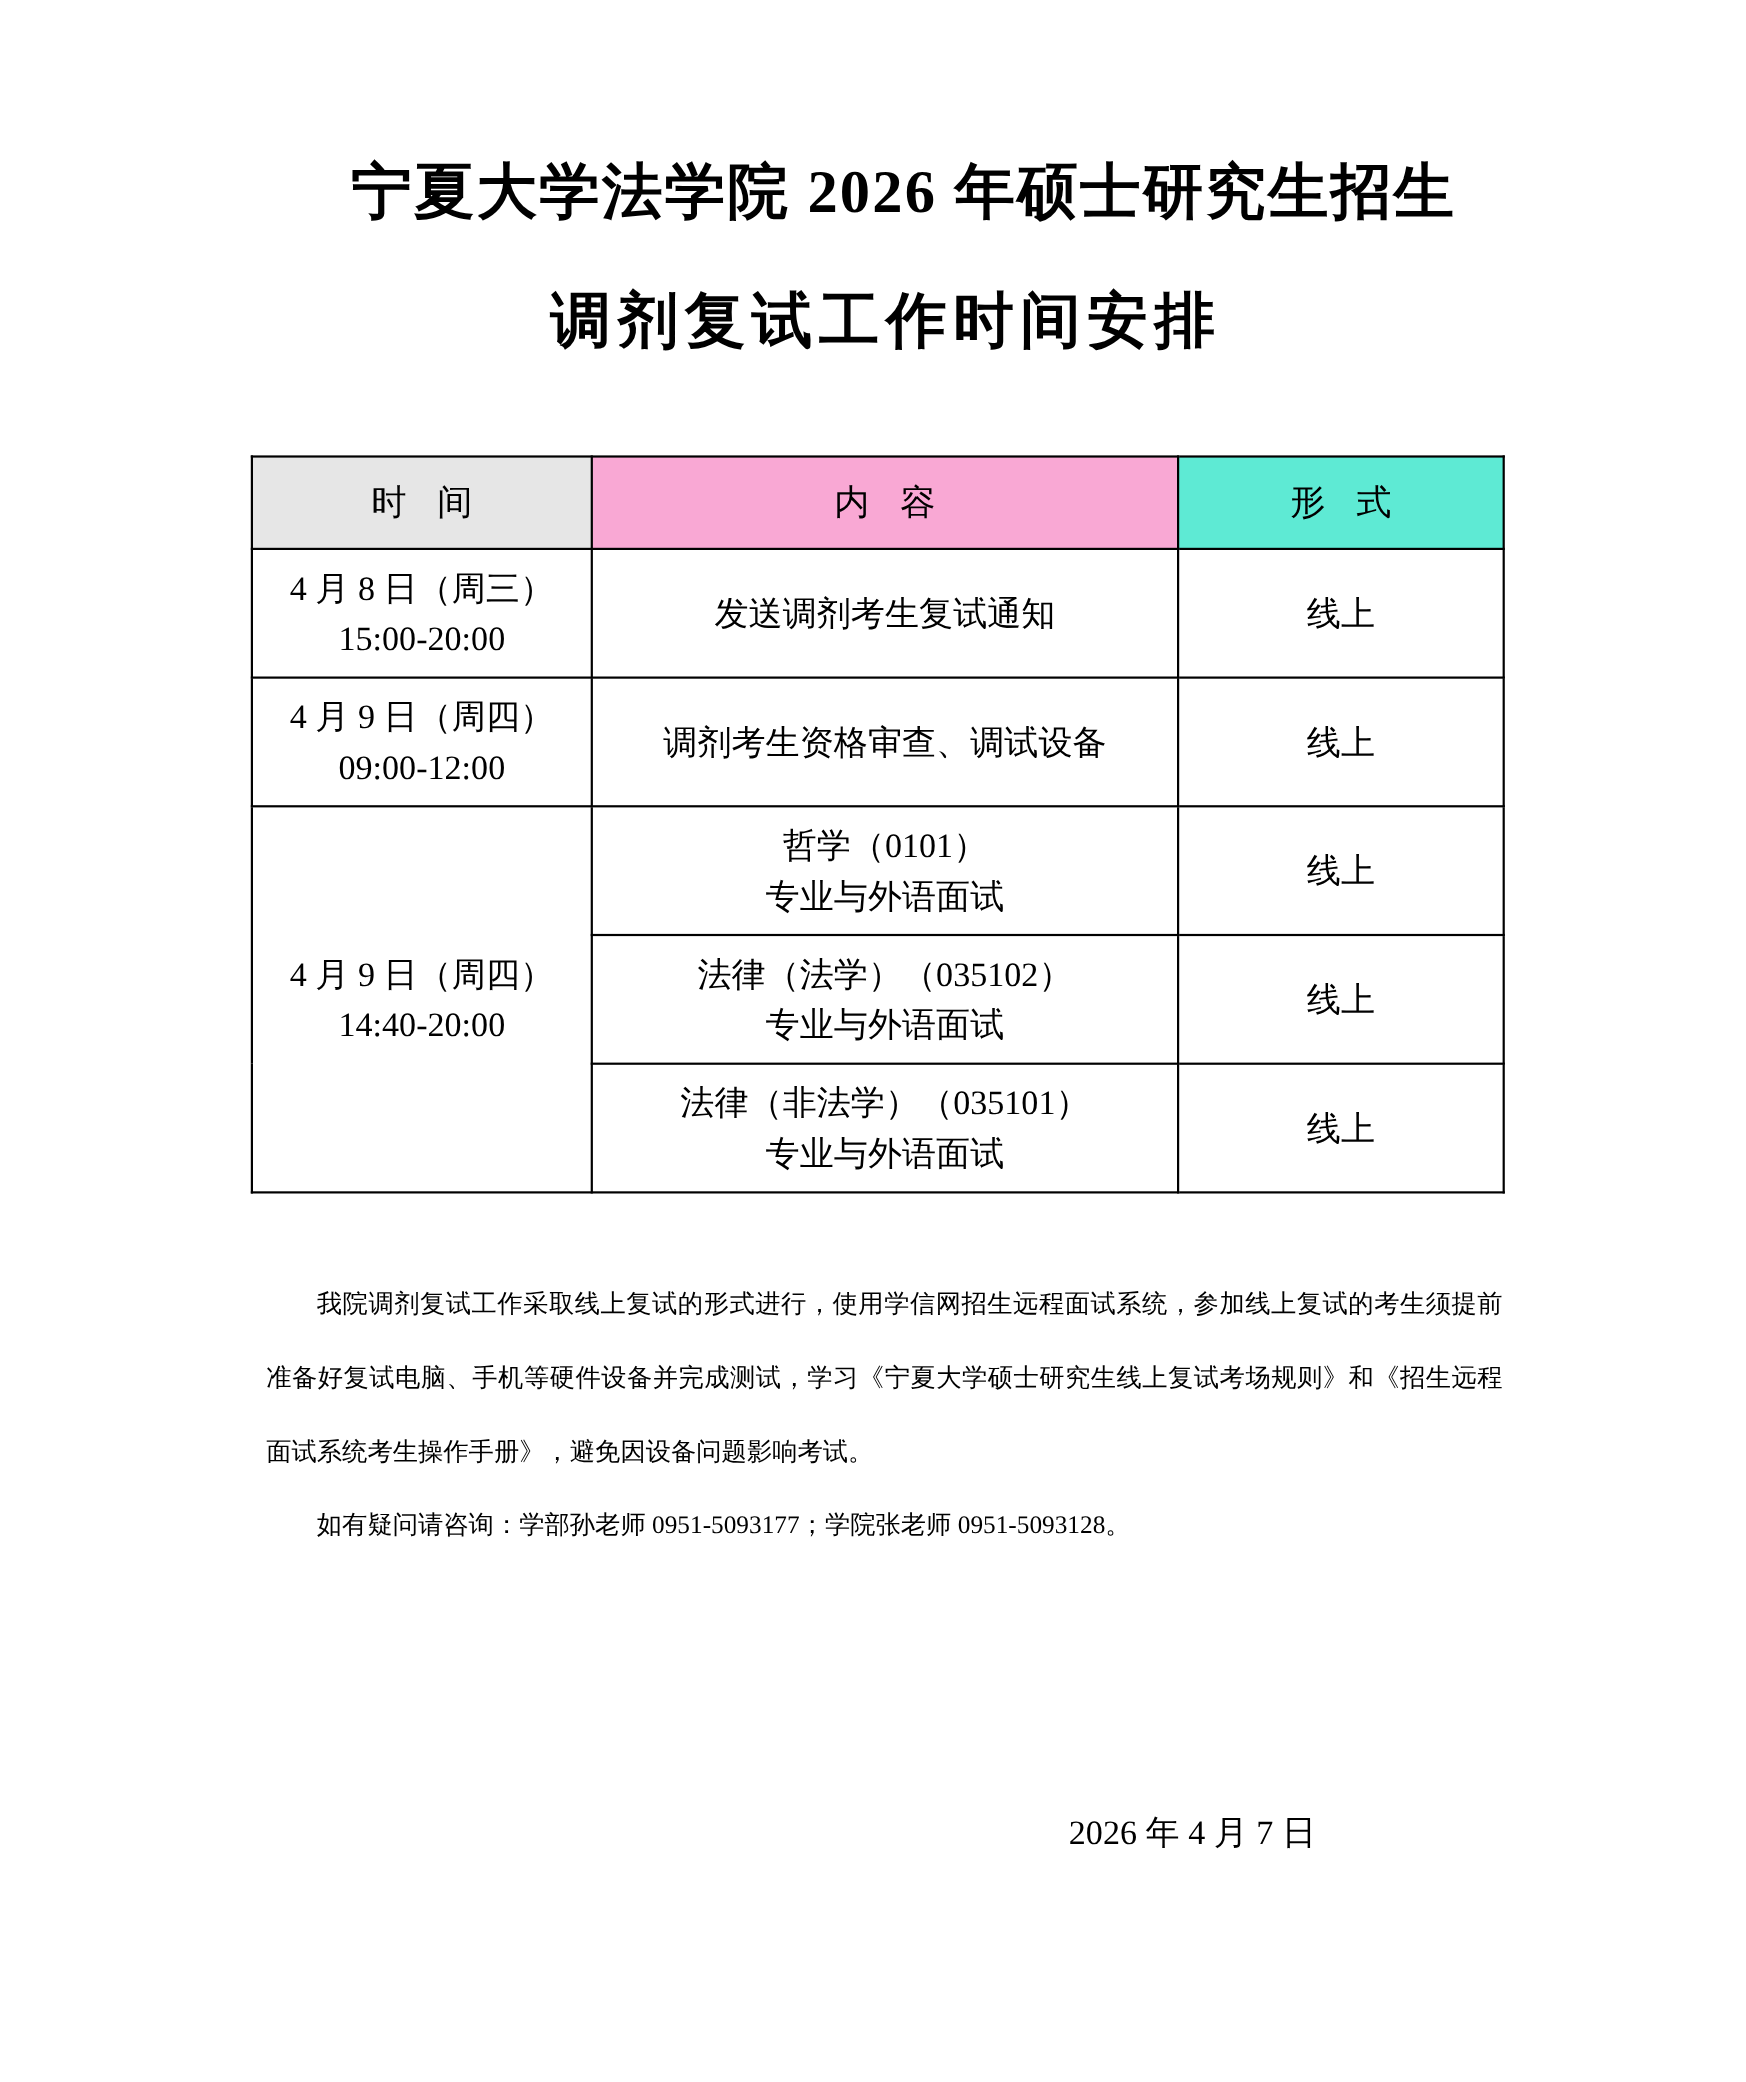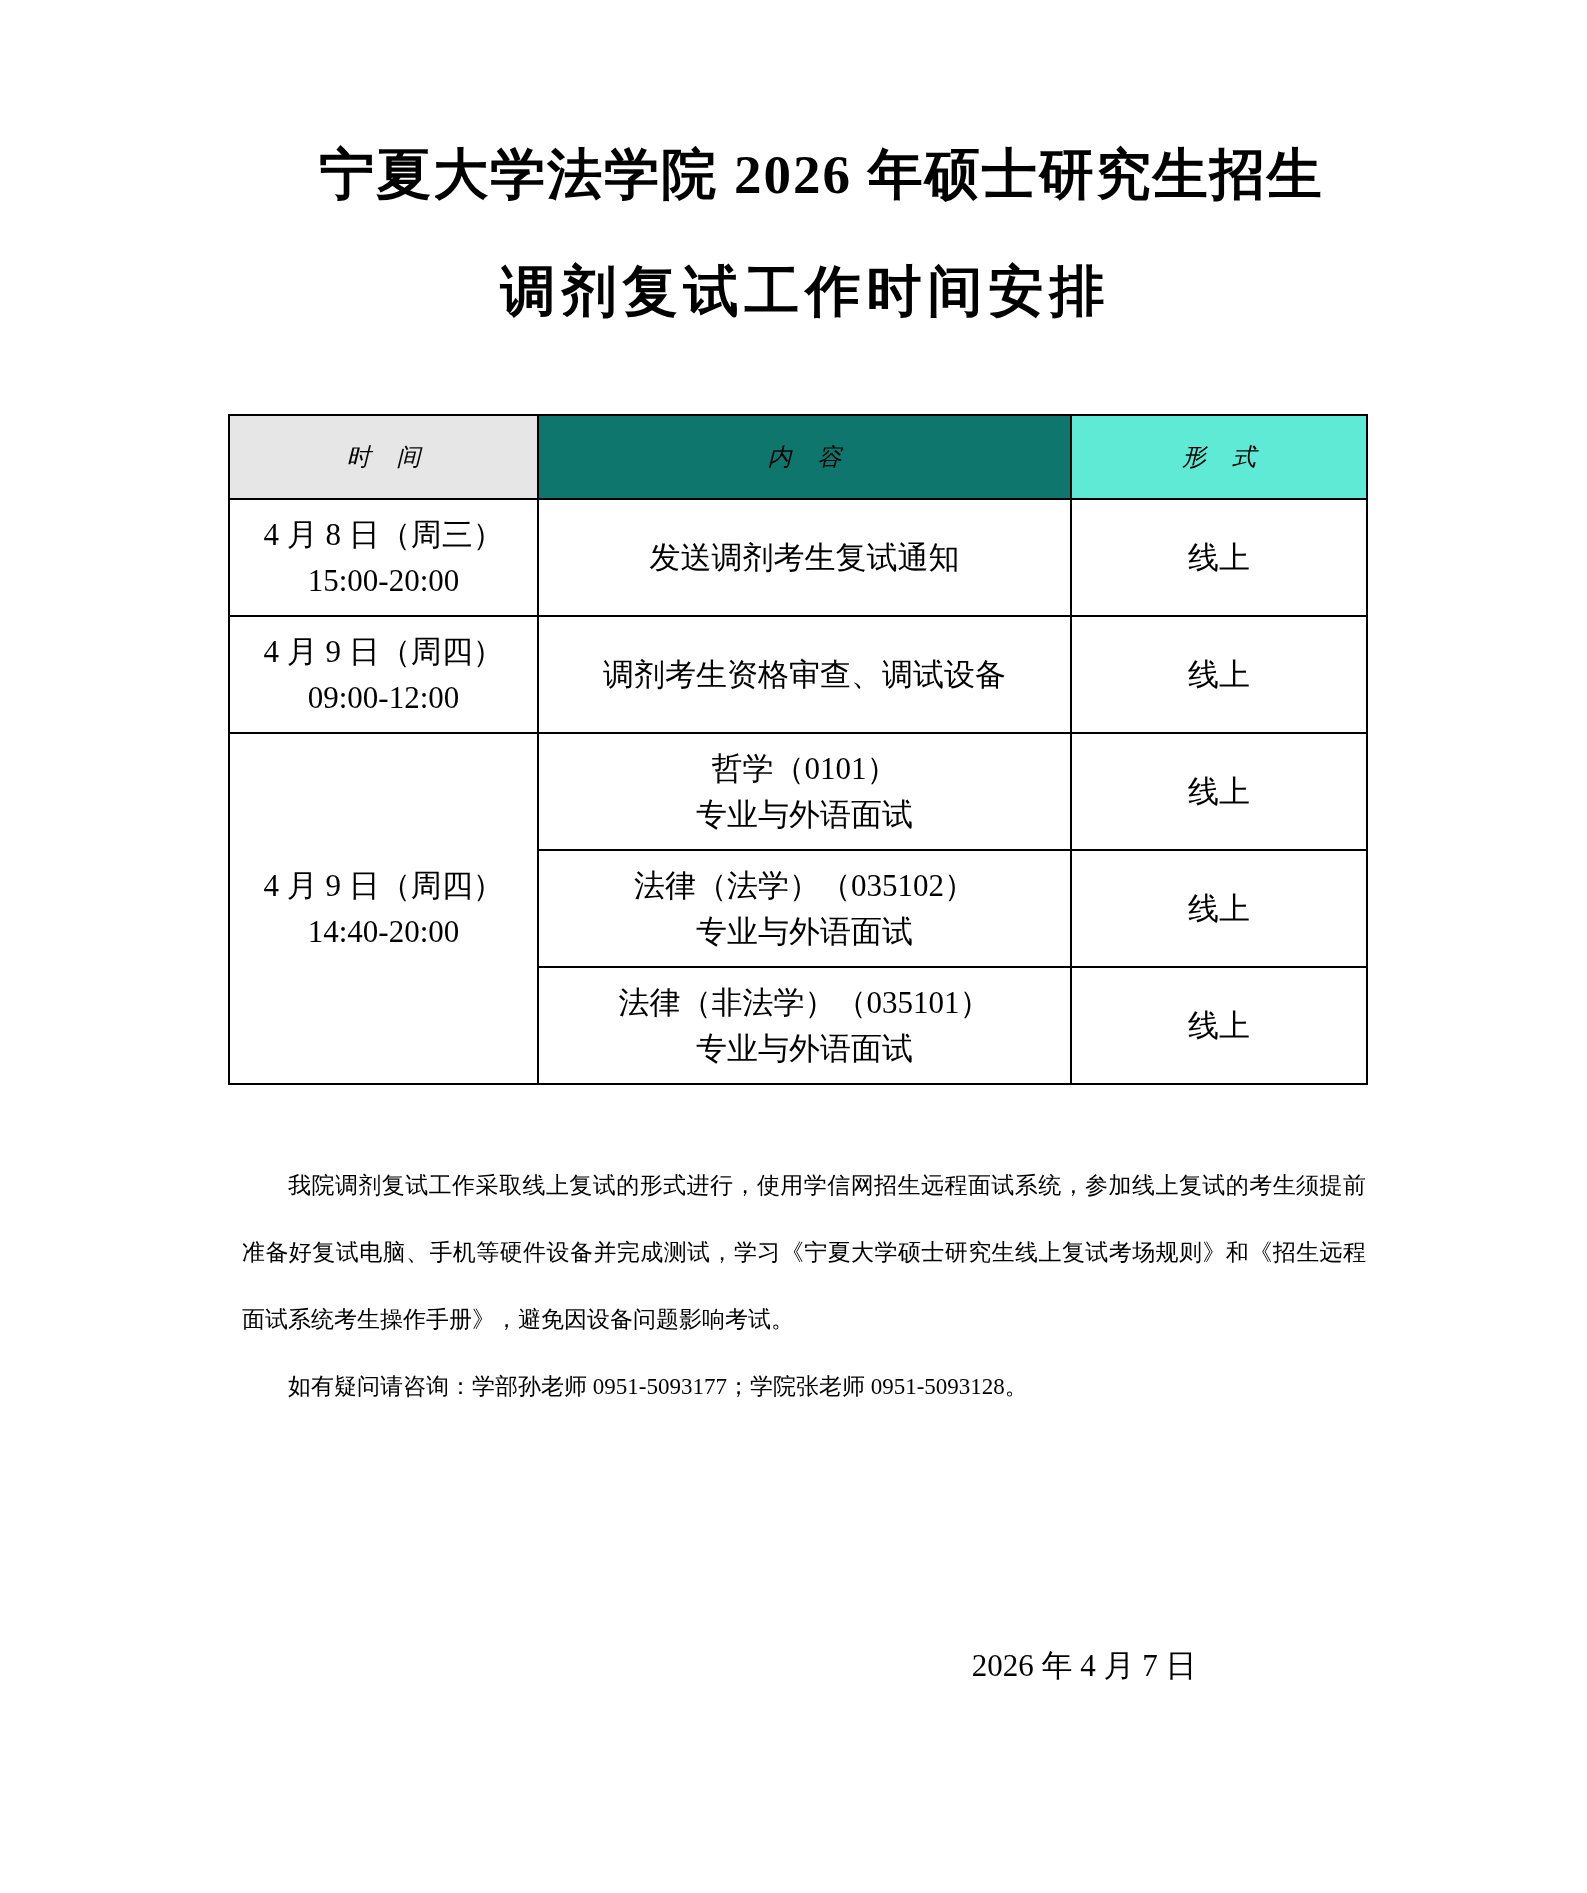--- a/index.html
+++ b/index.html
@@ -40,24 +40,23 @@
     border: 2px solid #000000;
     text-align: center;
     vertical-align: middle;
     font-size: 31px;
     font-weight: normal;
     padding: 0;
   }
   table.schedule th {
     background: #e6e6e6;
     height: 82px;
-    font-size: 24px;
+    font-size: 32px;
     letter-spacing: 10px;
     text-indent: 10px;
-    font-style: italic;
   }
   table.schedule td { height: 115px; }
   .cell-line { line-height: 46px; white-space: nowrap; }
 
   
   .body-text {
     position: absolute;
     left: 242px;
     top: 1152px;
     width: 1124px;
@@ -90,21 +89,21 @@
 
   <table class="schedule">
     <colgroup>
       <col style="width:309px">
       <col style="width:533px">
       <col style="width:296px">
     </colgroup>
     <thead>
       <tr>
         <th style="background: rgb(230, 230, 230);">时 间</th>
-        <th style="background: #0f766e;">内 容</th>
+        <th style="background: #f9a8d4;">内 容</th>
         <th style="background: #5eead4;">形 式</th>
       </tr>
     </thead>
     <tbody>
       <tr>
         <td>
           <div class="cell-line">4 月 8 日（周三）</div>
           <div class="cell-line">15:00-20:00</div>
         </td>
         <td>

